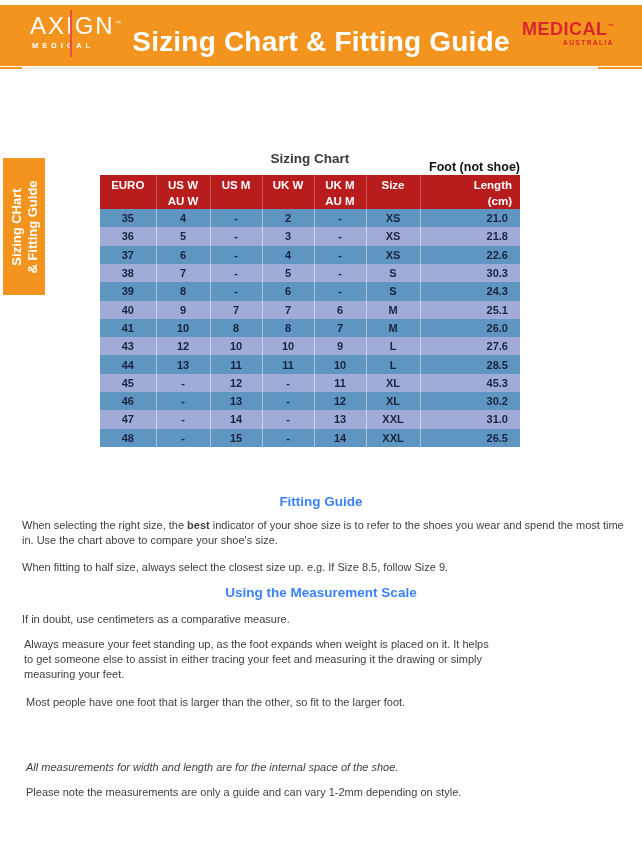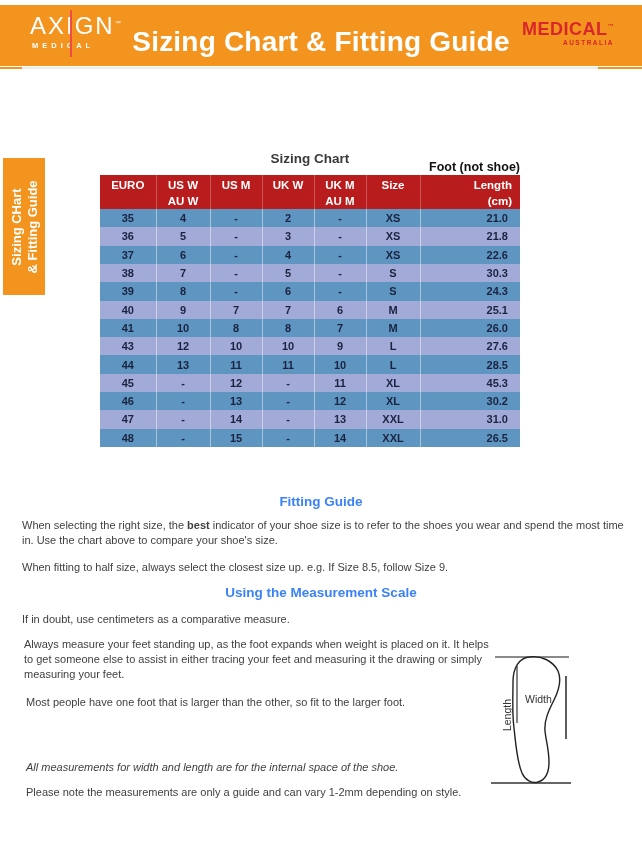--- a/index.html
+++ b/index.html
@@ -259,25 +259,14 @@
   <p class="body p1"><span>When selecting the right size, the </span><b>best</b><span> indicator of your shoe size is to refer to the shoes you wear and spend the most time in. Use the chart above to compare your shoe's size.</span></p>
   <p class="body p2">When fitting to half size, always select the closest size up. e.g. If Size 8.5, follow Size 9.</p>
 
   <div class="h2 measure-heading">Using the Measurement Scale</div>
   <p class="body mp1">If in doubt, use centimeters as a comparative measure.</p>
   <p class="body mp2">Always measure your feet standing up, as the foot expands when weight is placed on it. It helps to get someone else to assist in either tracing your feet and measuring it the drawing or simply measuring your feet.</p>
   <p class="body mp3">Most people have one foot that is larger than the other, so fit to the larger foot.</p>
   <p class="body mp4">All measurements for width and length are for the internal space of the shoe.</p>
   <p class="body mp5">Please note the measurements are only a guide and can vary 1-2mm depending on style.</p>
 
-  <div class="foot-diagram">
-    <svg width="100" height="152" viewBox="0 0 100 152">
-      <line x1="12" y1="14" x2="86" y2="14" stroke="#8a8a8a" stroke-width="2.2"></line>
-      <line x1="8" y1="140" x2="88" y2="140" stroke="#333" stroke-width="1.4"></line>
-      <line x1="34" y1="23" x2="34" y2="80" stroke="#333" stroke-width="1.2"></line>
-      <line x1="83" y1="33" x2="83" y2="96" stroke="#333" stroke-width="1.6"></line>
-      <path d="M46,14 C36,15 30,25 30,39 C30,55 29,71 31,85 C33,103 34,119 39,130 C42,137 49,141 55,139 C62,137 66,130 66,119 C66,107 63,98 62,88 C61,77 66,67 71,57 C76,47 79,37 75,28 C70,18 58,12 46,14 Z" fill="none" stroke="#222" stroke-width="1.4"></path>
-    </svg>
-    <div class="width-label">Width</div>
-    <div class="length-label">Length</div>
-  </div>
 
 </div>
 
 </body></html>

